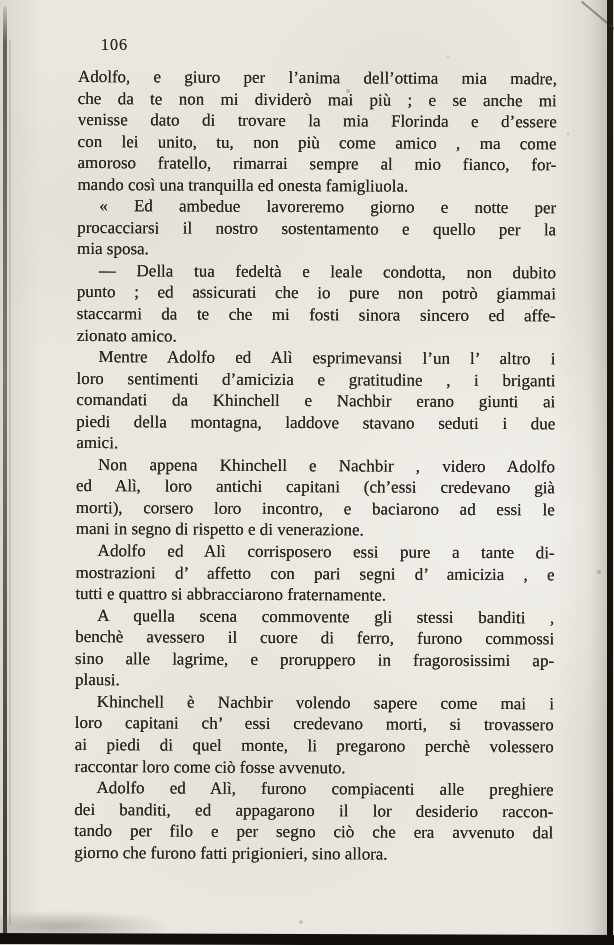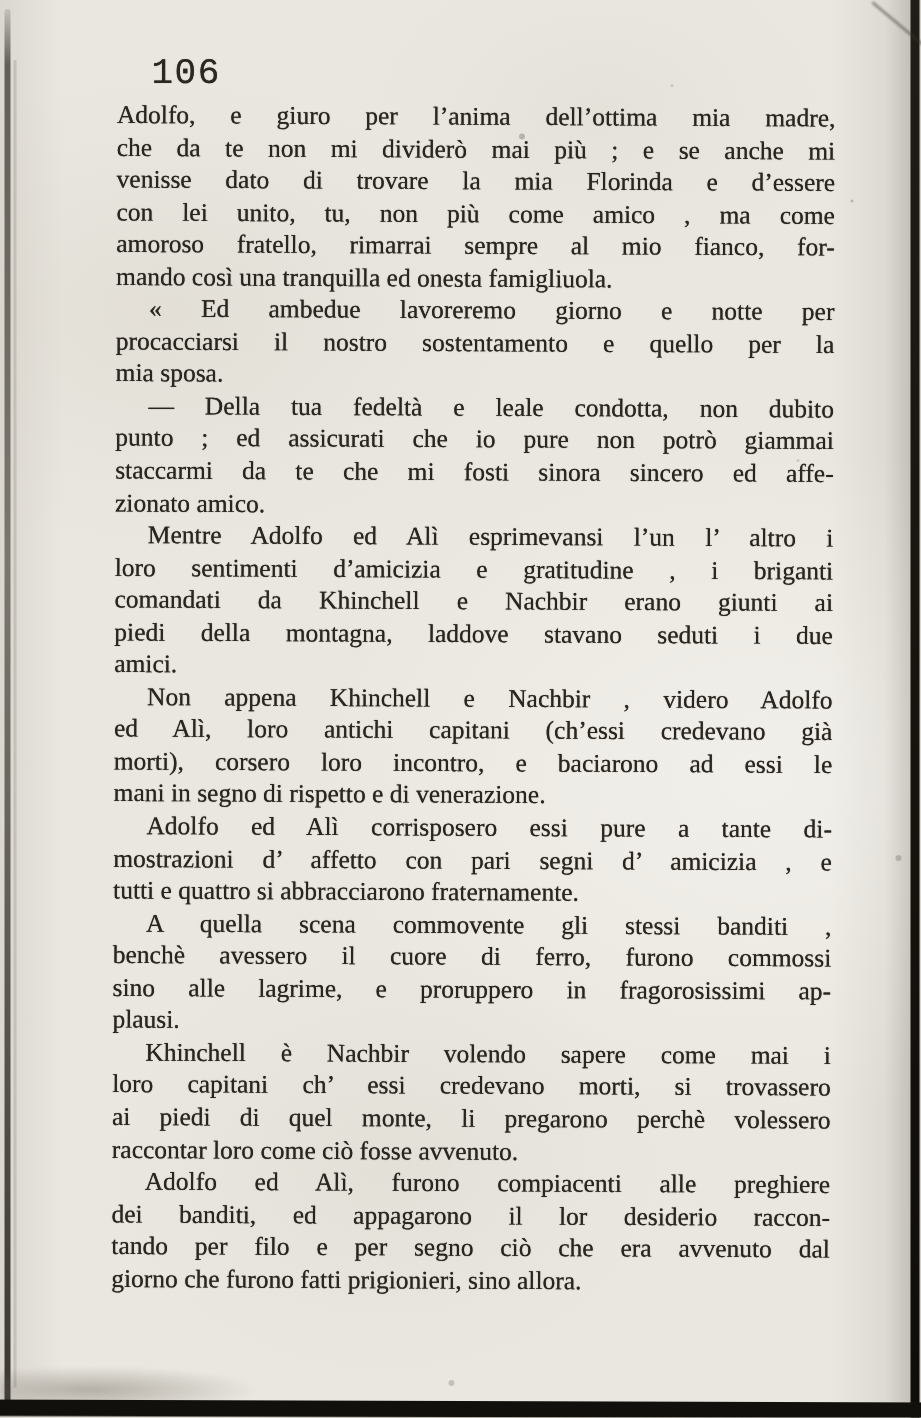--- a/index.html
+++ b/index.html
@@ -75,22 +75,22 @@
       447px 56px 0 0 rgba(92,86,76,0.22),
       207px 123px 0 0 rgba(92,86,76,0.20),
       531px 306px 0 0 rgba(92,86,76,0.22),
       121px 488px 0 0 rgba(92,86,76,0.18),
       492px 836px 0 0 rgba(92,86,76,0.22);
   }
 
   
   .page-number {
     position: absolute; left: 101px; top: 36px;
-    font-family: Liberation Mono, monospace;
-    font-size: 24px; color: #2b2722;
+    font-family: Liberation Serif, serif;
+    font-size: 16px; color: #2b2722;
     letter-spacing: 1px;
     text-shadow: 0 0 0.5px rgba(43,39,34,0.85);
   }
   .text-column {
     position: absolute; left: 78px; top: 66px; width: 479px;
     font-family: "Liberation Serif", "DejaVu Serif", serif;
     font-size: 17px; line-height: 21.55px;
     color: #29251f;
     text-shadow: 0 0 0.55px rgba(41,37,31,0.9);
     transform: rotate(0.28deg);

